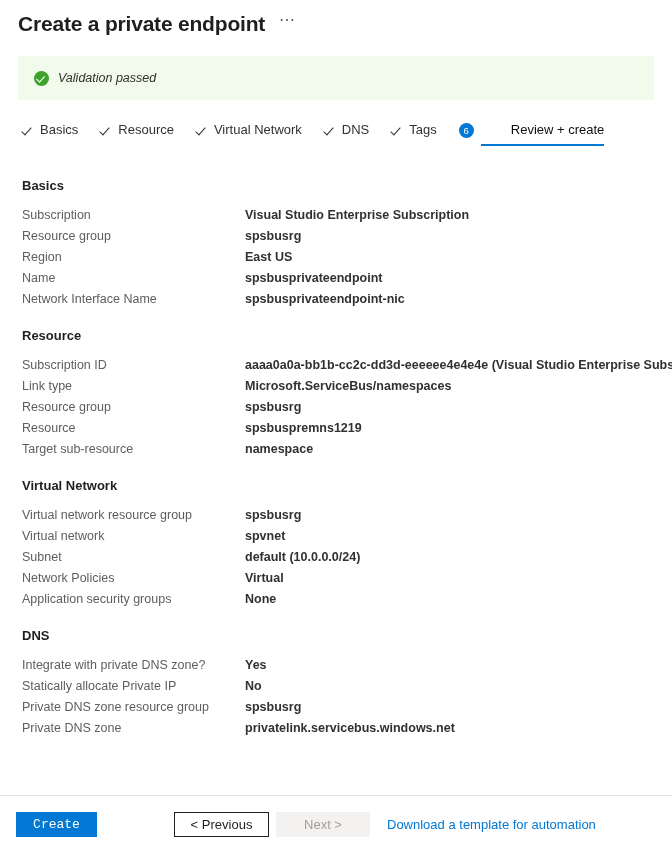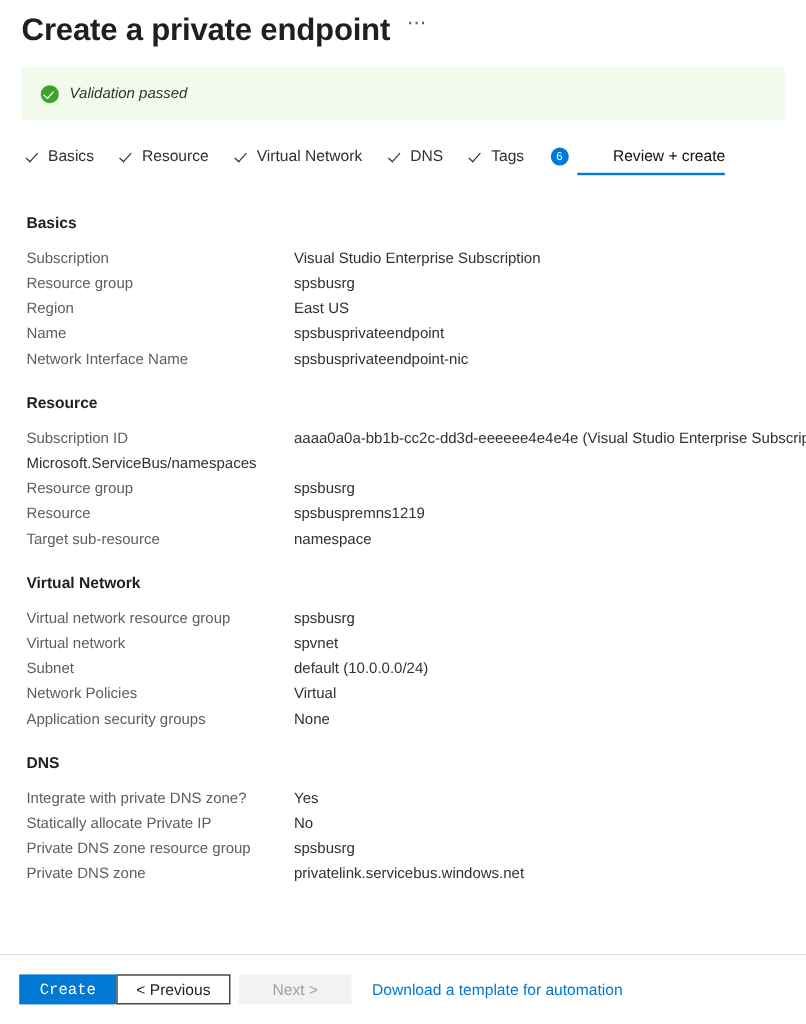--- a/index.html
+++ b/index.html
@@ -21,21 +21,21 @@
   .page-header {
     position: absolute;
     top: 8px;
     left: 18px;
     right: 18px;
     height: 32px;
     display: flex;
     align-items: center;
   }
   .page-title {
-    font-size: 26px;
+    font-size: 21px;
     font-weight: 600;
     color: #201f1e;
     letter-spacing: -0.2px;
     line-height: 28px;
   }
   .ellipsis-menu {
     margin-left: 14px;
     font-size: 16px;
     color: #605e5c;
     line-height: 10px;
@@ -177,20 +177,21 @@
     flex: 0 0 223px;
     font-size: 12.5px;
     color: #605e5c;
     line-height: 21px;
   }
   .kv-value {
     font-size: 12.5px;
     color: #323130;
     line-height: 21px;
     white-space: nowrap;
+    font-weight: bold;
   }
 
   
   .footer-divider {
     position: absolute;
     left: 0;
     right: 0;
     top: 795px;
     height: 1px;
     background: #e1dfdd;
@@ -211,20 +212,21 @@
     color: #ffffff;
     border: none;
     font-size: 13px;
     font-family: Liberation Mono, monospace;
     height: 25px;
     width: 81px;
     cursor: pointer;
     padding: 0;
   }
   .btn-previous {
+    margin-left: 77px;
     background: #ffffff;
     color: #201f1e;
     border: 1px solid #201f1e;
     font-size: 13px;
     font-family: inherit;
     height: 25px;
     width: 95px;
     cursor: pointer;
     padding: 0;
   }
@@ -312,20 +314,21 @@
         <div class="kv-value">spsbusprivateendpoint-nic</div>
       </div>
     </div>
     <div class="section">
       <div class="section-title">Resource</div>
       <div class="kv-row">
         <div class="kv-label">Subscription ID</div>
         <div class="kv-value">aaaa0a0a-bb1b-cc2c-dd3d-eeeeee4e4e4e (Visual Studio Enterprise Subscription)</div>
       </div>
       <div class="kv-row">
+        <div class="kv-label">Link type</div>
         <div class="kv-value">Microsoft.ServiceBus/namespaces</div>
       </div>
       <div class="kv-row">
         <div class="kv-label">Resource group</div>
         <div class="kv-value">spsbusrg</div>
       </div>
       <div class="kv-row">
         <div class="kv-label">Resource</div>
         <div class="kv-value">spsbuspremns1219</div>
       </div>

